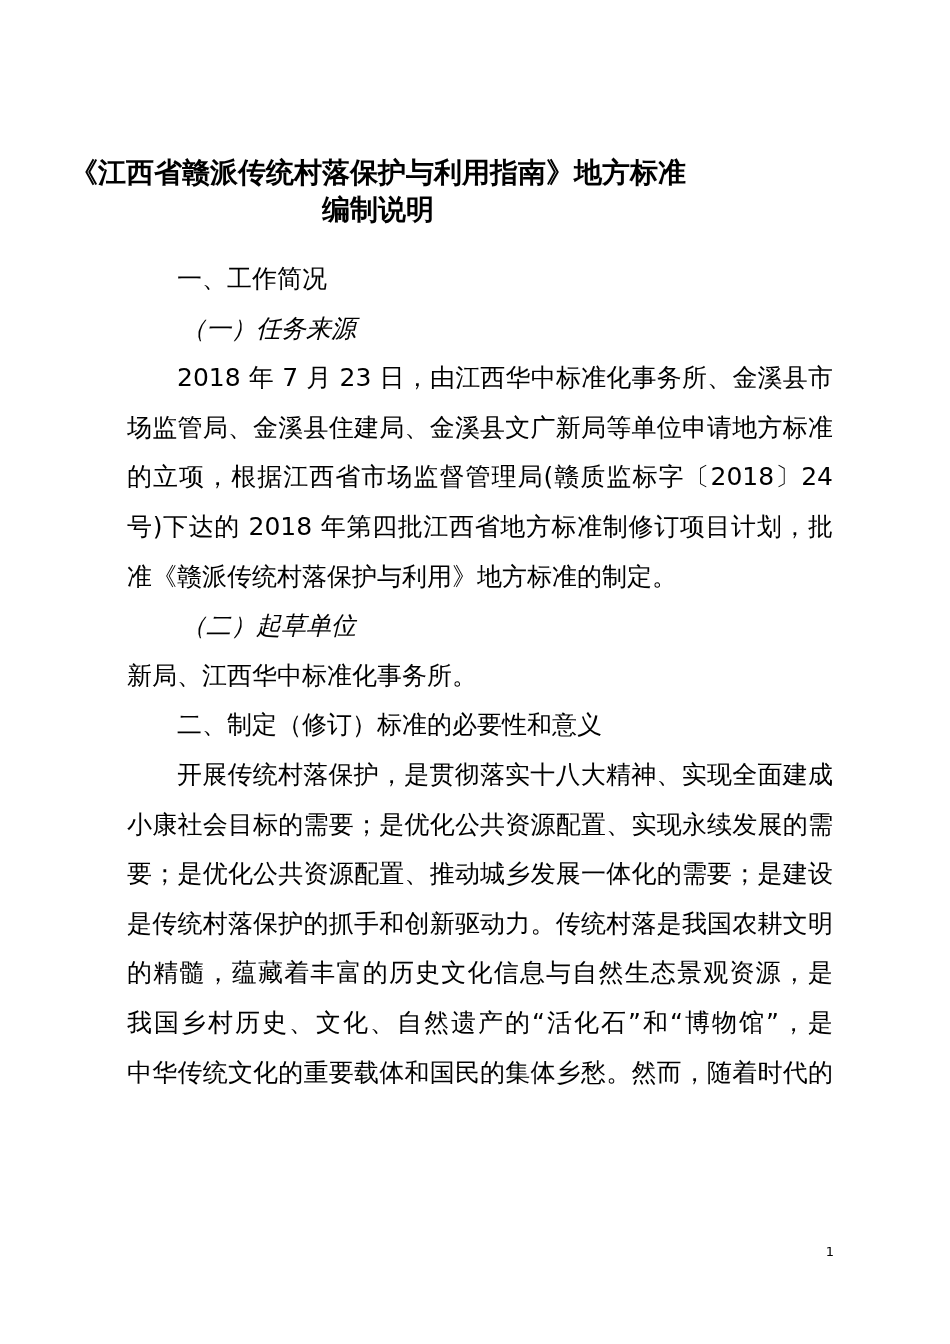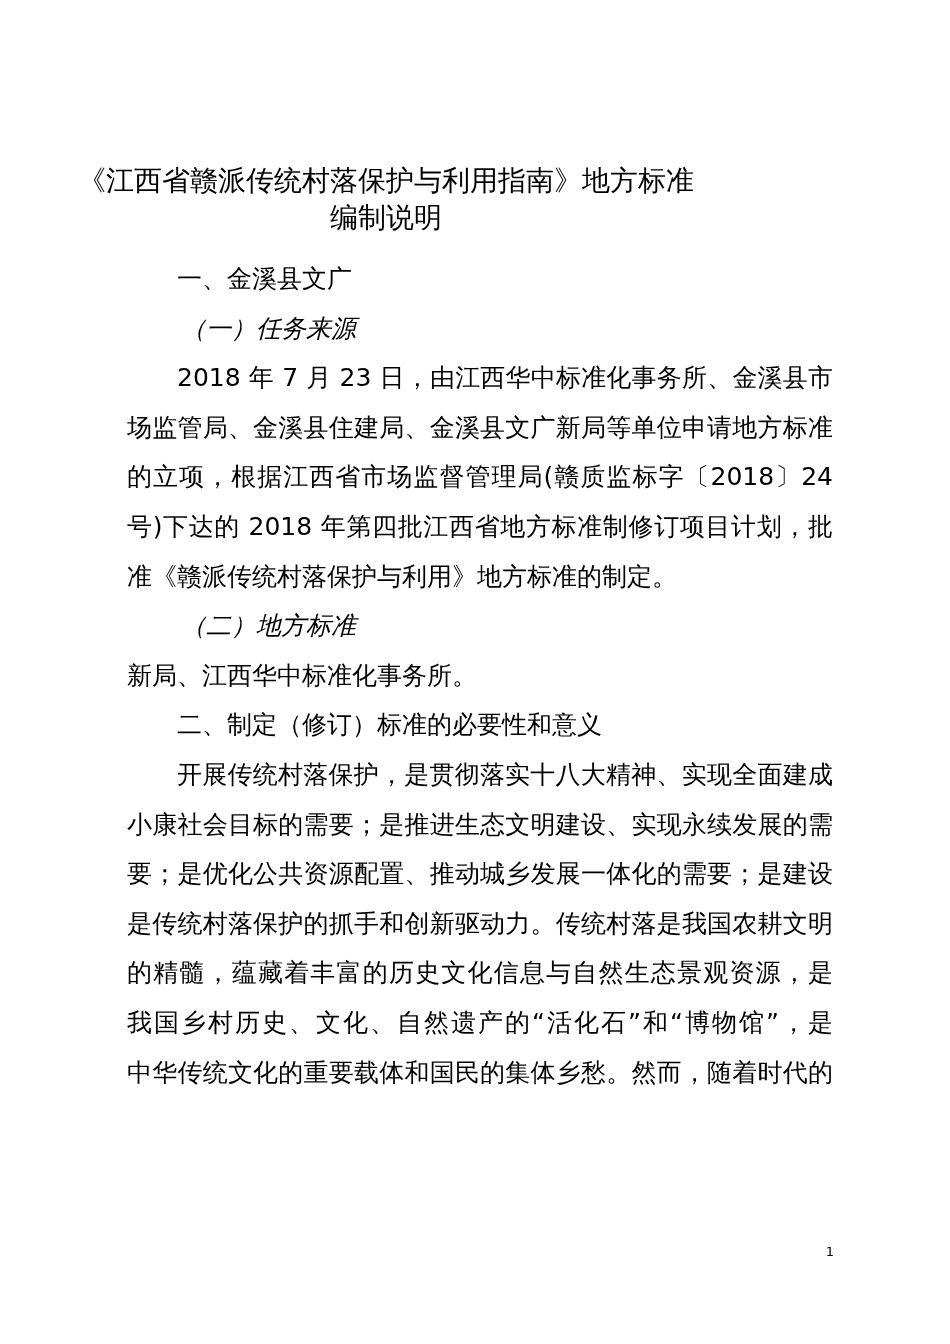--- a/index.html
+++ b/index.html
@@ -21,25 +21,25 @@
       top: 0;
       width: 950px;
       height: 1344px;
       background: #ffffff;
     }
     .title {
       position: absolute;
       left: 0;
       width: 756px;
       text-align: center;
-      font-weight: normal;
+      font-weight: bold;
       font-size: 28px;
       line-height: 34px;
       letter-spacing: 0px;
-      margin: 8px;
+      margin: 0;
     }
     .title.t1 { top: 156px; }
     .title.t2 { top: 193px; }
     .body {
       position: absolute;
       left: 127px;
       top: 254px;
       width: 706px;
       font-size: 25px;
       line-height: 49.6px;
@@ -68,32 +68,32 @@
     }
   </style>
 </head>
 <body>
 
 <div class="page">
   <h1 class="title t1">《江西省赣派传统村落保护与利用指南》地方标准</h1>
   <h1 class="title t2">编制说明</h1>
 
   <div class="body">
-    <span class="line left indent1">一、金溪县文广</span>
+    <span class="line left indent1">一、工作简况</span>
     <span class="line left indent-paren">（一）任务来源</span>
     <span class="line indent1">2018 年 7 月 23 日，由江西华中标准化事务所、金溪县市</span>
     <span class="line">场监管局、金溪县住建局、金溪县文广新局等单位申请地方标准</span>
     <span class="line">的立项，根据江西省市场监督管理局(赣质监标字〔2018〕24</span>
     <span class="line">号)下达的 2018 年第四批江西省地方标准制修订项目计划，批</span>
     <span class="line left">准《赣派传统村落保护与利用》地方标准的制定。</span>
-    <span class="line left indent-paren">（二）地方标准</span>
+    <span class="line left indent-paren">（二）起草单位</span>
     <span class="line left">新局、江西华中标准化事务所。</span>
     <span class="line left indent1">二、制定（修订）标准的必要性和意义</span>
     <span class="line indent1">开展传统村落保护，是贯彻落实十八大精神、实现全面建成</span>
-    <span class="line">小康社会目标的需要；是推进生态文明建设、实现永续发展的需</span>
+    <span class="line">小康社会目标的需要；是优化公共资源配置、实现永续发展的需</span>
     <span class="line">要；是优化公共资源配置、推动城乡发展一体化的需要；是建设</span>
     <span class="line">是传统村落保护的抓手和创新驱动力。传统村落是我国农耕文明</span>
     <span class="line">的精髓，蕴藏着丰富的历史文化信息与自然生态景观资源，是</span>
     <span class="line">我国乡村历史、文化、自然遗产的“活化石”和“博物馆”，是</span>
     <span class="line">中华传统文化的重要载体和国民的集体乡愁。然而，随着时代的</span>
   </div>
 
   <div class="page-number">1</div>
 </div>
 

